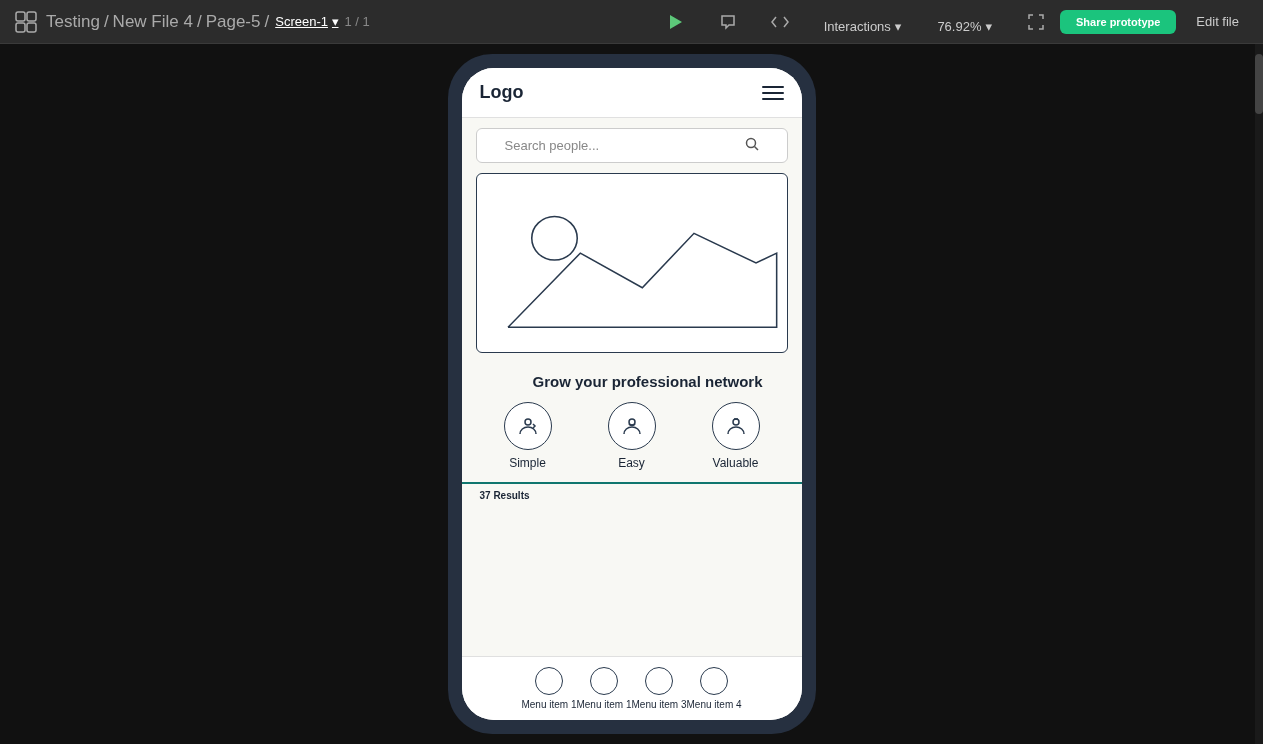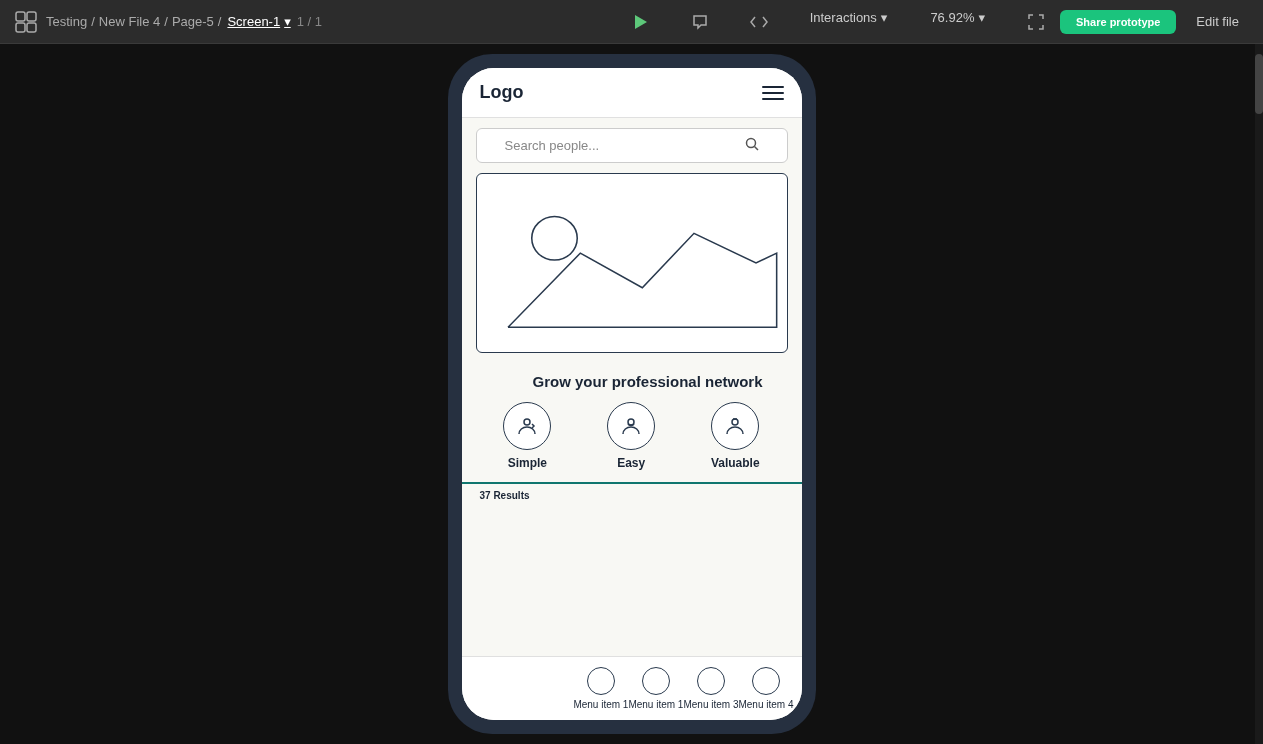--- a/index.html
+++ b/index.html
@@ -32,41 +32,41 @@
     }
     .app-logo {
       width: 28px;
       height: 28px;
       display: flex;
       align-items: center;
       justify-content: center;
     }
     .breadcrumb {
       color: #aaa;
-      font-size: 13px;
+      font-size: 17px;
       display: flex;
       align-items: center;
       gap: 4px;
     }
     .screen-label {
       color: #fff;
       font-size: 13px;
       display: flex;
       align-items: center;
       gap: 4px;
       text-decoration: underline;
     }
     .screen-count {
       color: #888;
       font-size: 13px;
     }
     .topbar-center {
       display: flex;
-      align-items: flex-start;
-      gap: 27px;
+      align-items: flex-end;
+      gap: 20px;
     }
     .topbar-icon-btn {
       width: 32px;
       height: 32px;
       display: flex;
       align-items: center;
       justify-content: center;
       border-radius: 4px;
       cursor: pointer;
       color: #ccc;
@@ -257,38 +257,38 @@
       height: 48px;
       border-radius: 50%;
       border: 1.5px solid #2a3a4e;
       display: flex;
       align-items: center;
       justify-content: center;
       background: #fff;
     }
     .feature-label {
       font-size: 12px;
-      font-weight: 700;
+      font-weight: 400;
       color: #1a2535;
     }
 
     
     .phone-results {
       padding: 6px 18px;
       font-size: 10px;
       font-weight: 600;
       color: #1a2535;
       border-top: 2px solid #0f766e;
       flex-shrink: 0;
     }
 
     
     .phone-tabbar {
       display: flex;
-      justify-content: flex-end;
+      justify-content: center;
       padding: 10px 8px 10px;
       background: #fff;
       border-top: 1px solid #e0e0e0;
       margin-top: auto;
       flex-shrink: 0;
     }
     .tab-item {
       display: flex;
       flex-direction: column;
       align-items: center;

